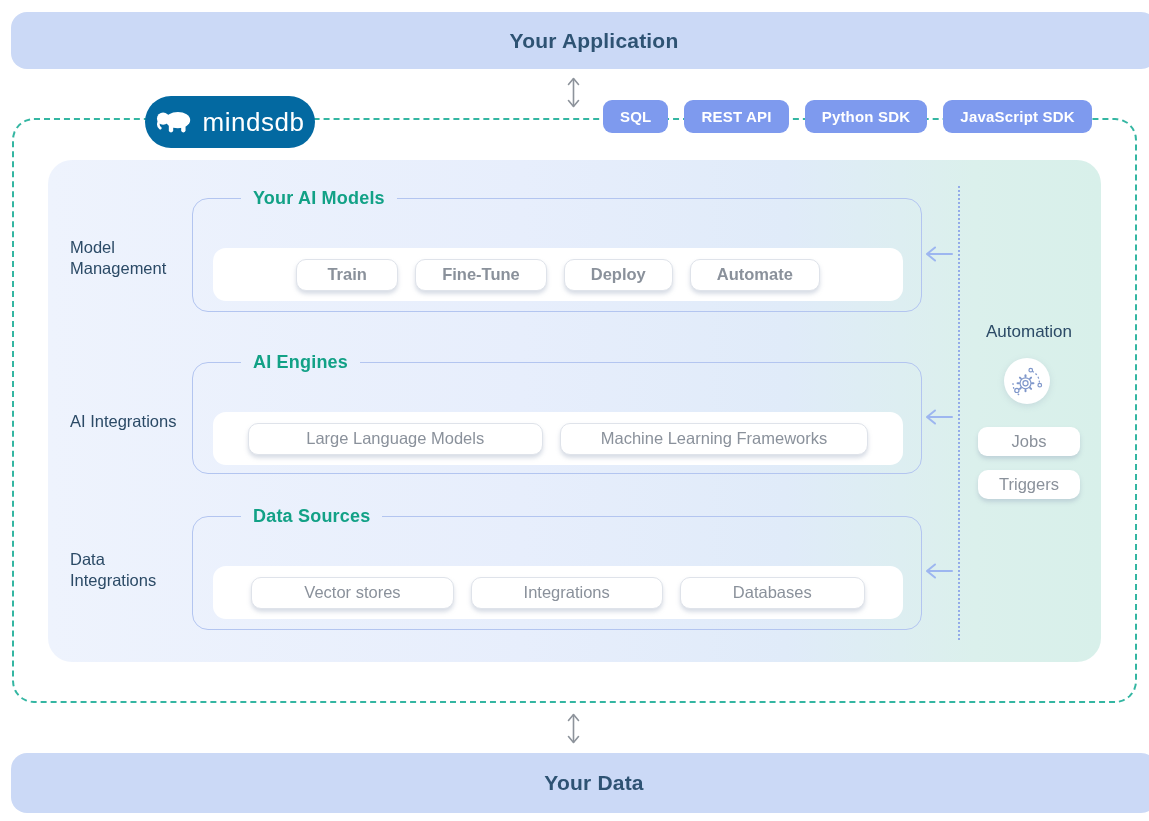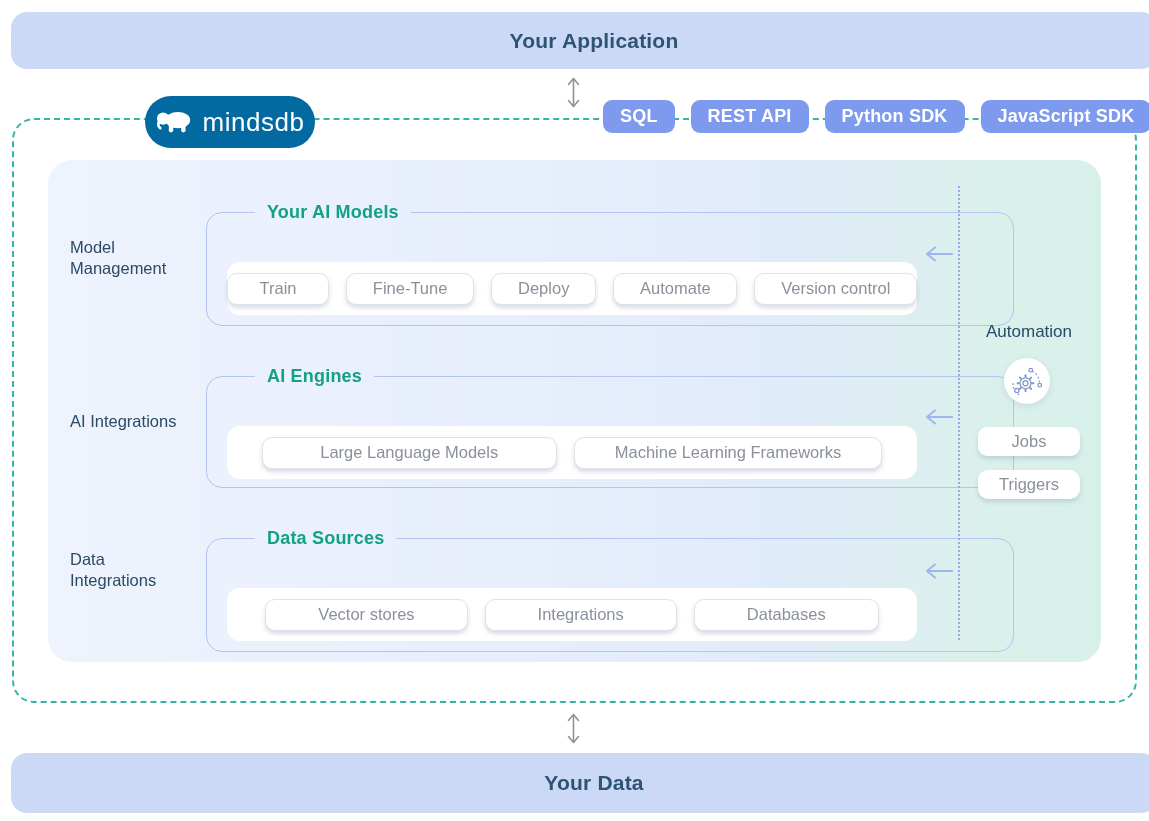--- a/index.html
+++ b/index.html
@@ -28,48 +28,48 @@
   .logo{
     position:absolute;left:145px;top:96px;width:170px;height:52px;background:#0369a1;
     border-radius:27px;display:flex;align-items:center;justify-content:center;gap:9px;
   }
   .logo .brand{color:#ffffff;font-size:26px;font-weight:300;letter-spacing:.5px;}
   
   .api-chips{position:absolute;left:603px;top:100px;display:flex;gap:16px;}
   .api-chip{
     height:33px;display:flex;align-items:center;justify-content:center;
     background:#7e9aee;border-radius:9px;padding:0 17px;
-    color:#ffffff;font-size:18px;font-weight:700;letter-spacing:.2px;white-space:nowrap;
+    color:#ffffff;font-size:15px;font-weight:700;letter-spacing:.2px;white-space:nowrap;
   }
   
   .panel{
     position:absolute;left:48px;top:160px;width:1053px;height:502px;border-radius:24px;
     background:linear-gradient(90deg,#eef3fd 0%,#e7eefc 45%,#e0ebf9 70%,#dbf0ec 88%,#d8f0ea 100%);
   }
   .row-label{
     position:absolute;left:22px;width:125px;color:#2b4a66;font-size:16.5px;font-weight:500;line-height:1.28;
   }
   fieldset.section{
-    position:absolute;left:142px;width:808px;box-sizing:border-box;margin:16px;padding:0;
+    position:absolute;left:142px;width:730px;box-sizing:border-box;margin:2px;padding:0;
     border:1.5px solid #b3c5f0;border-radius:16px;background:transparent;
   }
   fieldset.section legend{
     margin-left:48px;padding:0 12px;color:#12a186;font-size:18px;font-weight:600;letter-spacing:.2px;
   }
   .strip{
     position:absolute;left:20px;top:39px;width:690px;height:53px;background:#ffffff;border-radius:13px;
     display:flex;align-items:center;justify-content:center;gap:17px;
   }
   .chip{
     height:32px;box-sizing:border-box;display:flex;align-items:center;justify-content:center;
     background:#ffffff;border:1px solid #dfe3ea;border-radius:10px;
     color:#8a919b;font-size:16.5px;white-space:nowrap;
     box-shadow:0 3px 4px rgba(140,155,180,.35);
   }
-  .chips-sm .chip{min-width:102px;padding:0 26px;}
+  .chips-sm .chip{min-width:102px;padding:0 26px;font-weight:bold;}
   .chips-lg .chip{min-width:295px;padding:0 40px;}
   .chips-md .chip{min-width:168px;padding:0 52px;}
   .row-arrow{position:absolute;left:875px;width:32px;height:18px;}
   .vline{position:absolute;left:910px;top:26px;height:454px;border-left:2px dotted #93ace9;}
   
   .auto-title{position:absolute;left:906px;top:162px;width:150px;text-align:center;
     color:#2b4a66;font-size:17px;font-weight:500;}
   .auto-icon-circle{
     position:absolute;left:956px;top:198px;width:46px;height:46px;border-radius:50%;background:#ffffff;
     display:flex;align-items:center;justify-content:center;box-shadow:0 2px 6px rgba(140,155,180,.25);
@@ -107,33 +107,32 @@
     <div class="row-label" style="top:251px">AI Integrations</div>
     <div class="row-label" style="top:389px">Data Integrations</div>
 
     <fieldset class="section" style="top:26px;height:124px">
       <legend>Your AI Models</legend>
       <div class="strip chips-sm">
         <div class="chip">Train</div>
         <div class="chip">Fine-Tune</div>
         <div class="chip">Deploy</div>
         <div class="chip">Automate</div>
-        <div class="chip">Version control</div>
       </div>
     </fieldset>
 
     <fieldset class="section" style="top:190px;height:122px">
       <legend>AI Engines</legend>
       <div class="strip chips-lg">
         <div class="chip">Large Language Models</div>
         <div class="chip">Machine Learning Frameworks</div>
       </div>
     </fieldset>
 
-    <fieldset class="section" style="top:352px;height:124px">
+    <fieldset class="section" style="top:344px;height:124px">
       <legend>Data Sources</legend>
       <div class="strip chips-md">
         <div class="chip">Vector stores</div>
         <div class="chip">Integrations</div>
         <div class="chip">Databases</div>
       </div>
     </fieldset>
 
     <svg class="row-arrow" style="top:85px" width="32" height="18" viewBox="0 0 32 18">
       <g fill="none" stroke="#9db6f0" stroke-width="2" stroke-linecap="round" stroke-linejoin="round">

